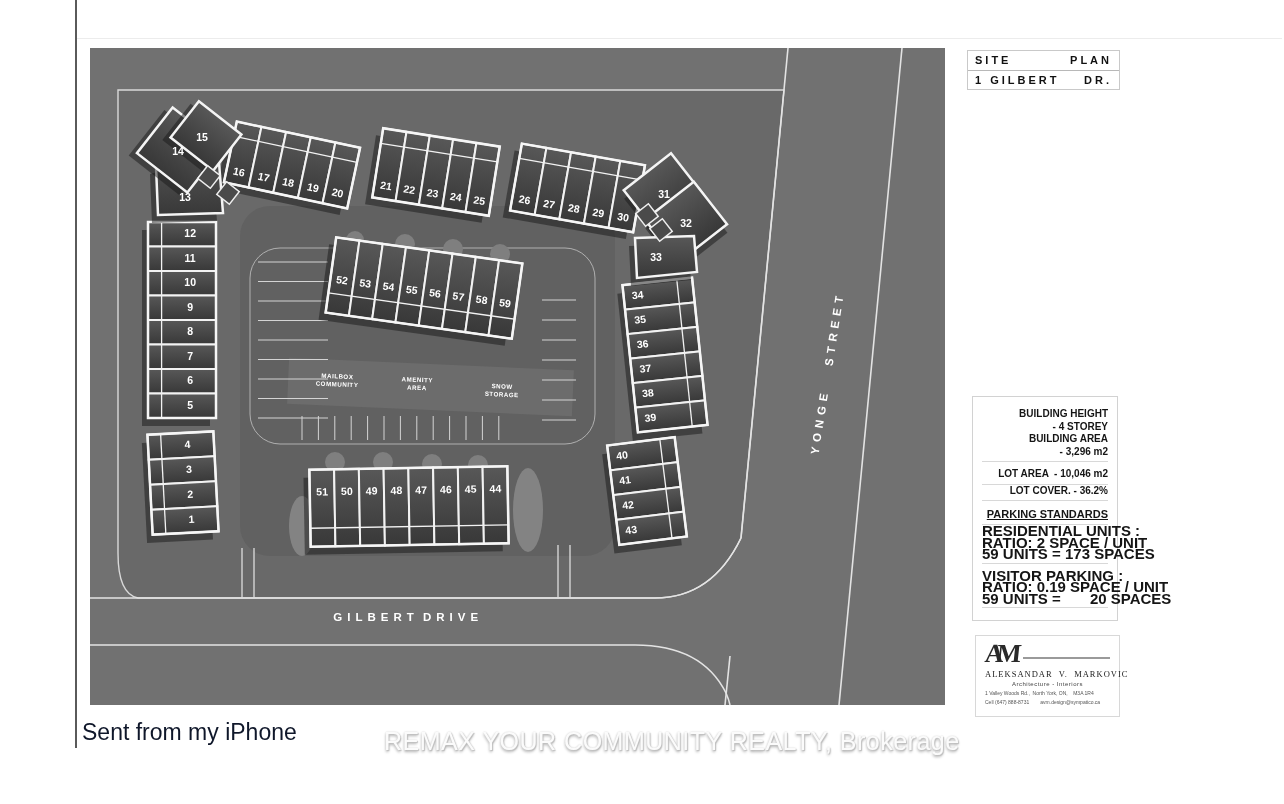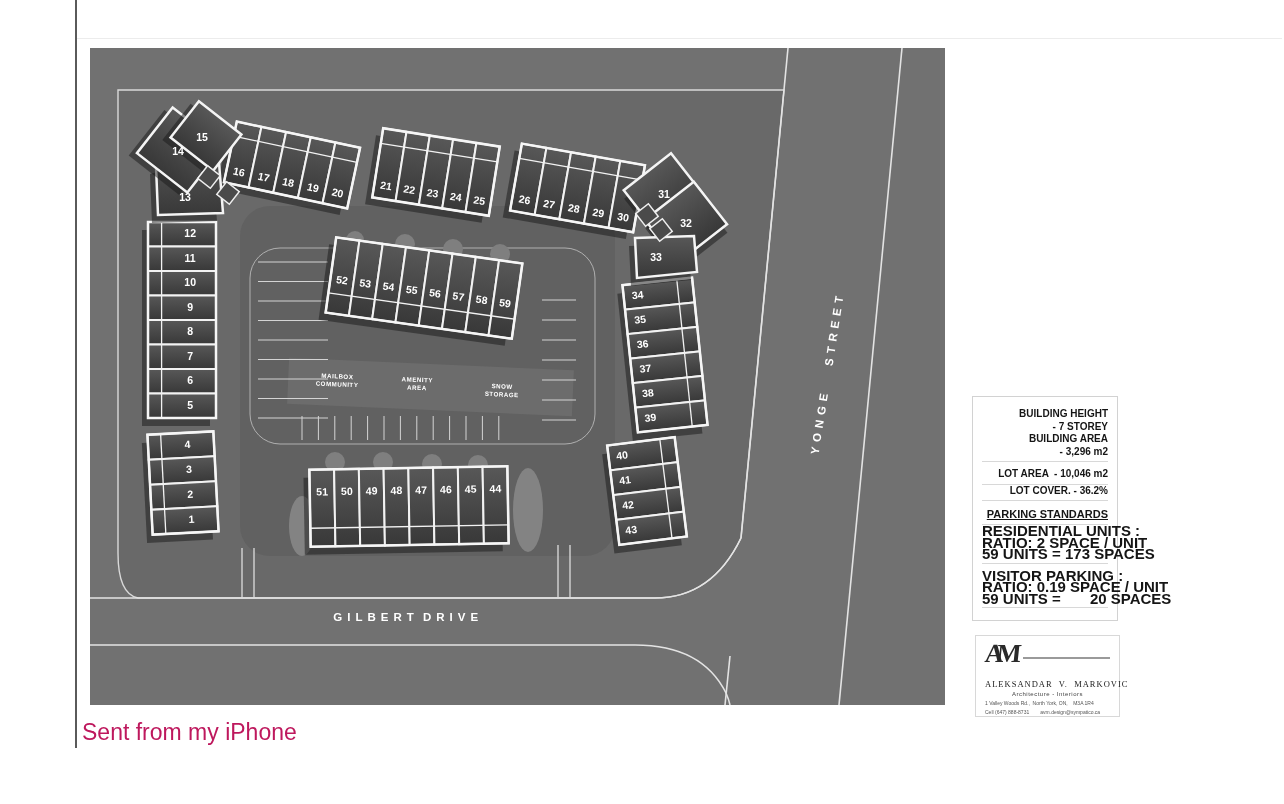--- a/index.html
+++ b/index.html
@@ -28,25 +28,25 @@
   .gap{margin-top:6px;}
   .ph{font-size:11px;line-height:14px;text-decoration:underline;}
 
   .arch-card{position:absolute;left:975px;top:635px;width:145px;height:82px;
       border:1px solid #d8d8d8;box-sizing:border-box;padding:5px 9px 4px;}
   .arch-logo-row{display:flex;align-items:center;}
   .arch-logo{font-family:"Liberation Serif",serif;font-size:26px;line-height:26px;
       letter-spacing:-7px;color:#2a2a2a;font-weight:bold;transform:skewX(-6deg);padding-right:9px;}
   .arch-rule{flex:1;height:2px;background:#9a9a9a;margin-top:8px;}
   .arch-name{font-family:"Liberation Serif",serif;font-size:8.5px;letter-spacing:1px;
-      color:#222;text-align:left;margin-top:12px;white-space:pre;}
+      color:#222;text-align:left;margin-top:2px;white-space:pre;}
   .arch-sub{font-size:6px;color:#444;text-align:center;margin-top:2px;letter-spacing:.5px;}
   .arch-line{font-size:5px;color:#555;margin-top:3px;white-space:pre;}
 
-  .sent-from{position:absolute;left:82px;top:719px;font-size:23px;color:#be185d;}
+  .sent-from{position:absolute;left:82px;top:719px;font-size:23px;color:#0f172a;}
   .watermark{position:absolute;left:384px;top:727px;font-size:25px;color:#fbfbfb;
       letter-spacing:.5px;text-shadow:0 0 2px #d8d8d8,0 2px 3px #ababab,1px 1px 1px #c4c4c4;}
 </style>
 </head>
 <body>
 
 <div class="page">
   <div class="quote-line"></div>
   <div class="top-rule"></div>
 
@@ -332,24 +332,34 @@
         <text class="street-label" x="286" y="573" text-anchor="middle">GILBERT</text>
         <text class="street-label" x="363" y="573" text-anchor="middle">DRIVE</text>
       </g>
       <g transform="rotate(-81 737 327)">
         <text class="street-label" x="690" y="331" text-anchor="middle">YONGE</text>
         <text class="street-label" x="784" y="331" text-anchor="middle">STREET</text>
       </g>
     </svg>
   </div>
 
+  <div class="title-box">
+    <div class="tb-row">
+      <span>SITE</span>
+      <span>PLAN</span>
+    </div>
+    <div class="tb-row">
+      <span>1 GILBERT</span>
+      <span>DR.</span>
+    </div>
+  </div>
 
   <div class="info-box">
     <div class="ipl">BUILDING HEIGHT</div>
-    <div class="ipl"> - 7 STOREY</div>
+    <div class="ipl"> - 4 STOREY</div>
     <div class="ipl">BUILDING AREA</div>
     <div class="ipl rule"> - 3,296 m2</div>
     <div class="ipl rule gap">LOT AREA  - 10,046 m2</div>
     <div class="ipl rule">LOT COVER. - 36.2%</div>
     <div class="ipl ph rule gap">PARKING STANDARDS</div>
     <div class="ipl small">RESIDENTIAL UNITS :</div>
     <div class="ipl small">RATIO: 2 SPACE / UNIT</div>
     <div class="ipl small rule">59 UNITS = 173 SPACES</div>
     <div class="ipl small gap">VISITOR PARKING :</div>
     <div class="ipl small">RATIO: 0.19 SPACE / UNIT</div>
@@ -361,13 +371,14 @@
       <span class="arch-logo">AM</span>
       <span class="arch-rule"></span>
     </div>
     <div class="arch-name">ALEKSANDAR  V.  MARKOVIC</div>
     <div class="arch-sub">Architecture  -  Interiors</div>
     <div class="arch-line">1 Valley Woods Rd.,  North York, ON,    M3A 1R4</div>
     <div class="arch-line">Cell (647) 888-8731        avm.design@sympatico.ca</div>
   </div>
 
   <div class="sent-from">Sent from my iPhone</div>
+  <div class="watermark">REMAX YOUR COMMUNITY REALTY, Brokerage</div>
 </div>
 
 </body></html>

